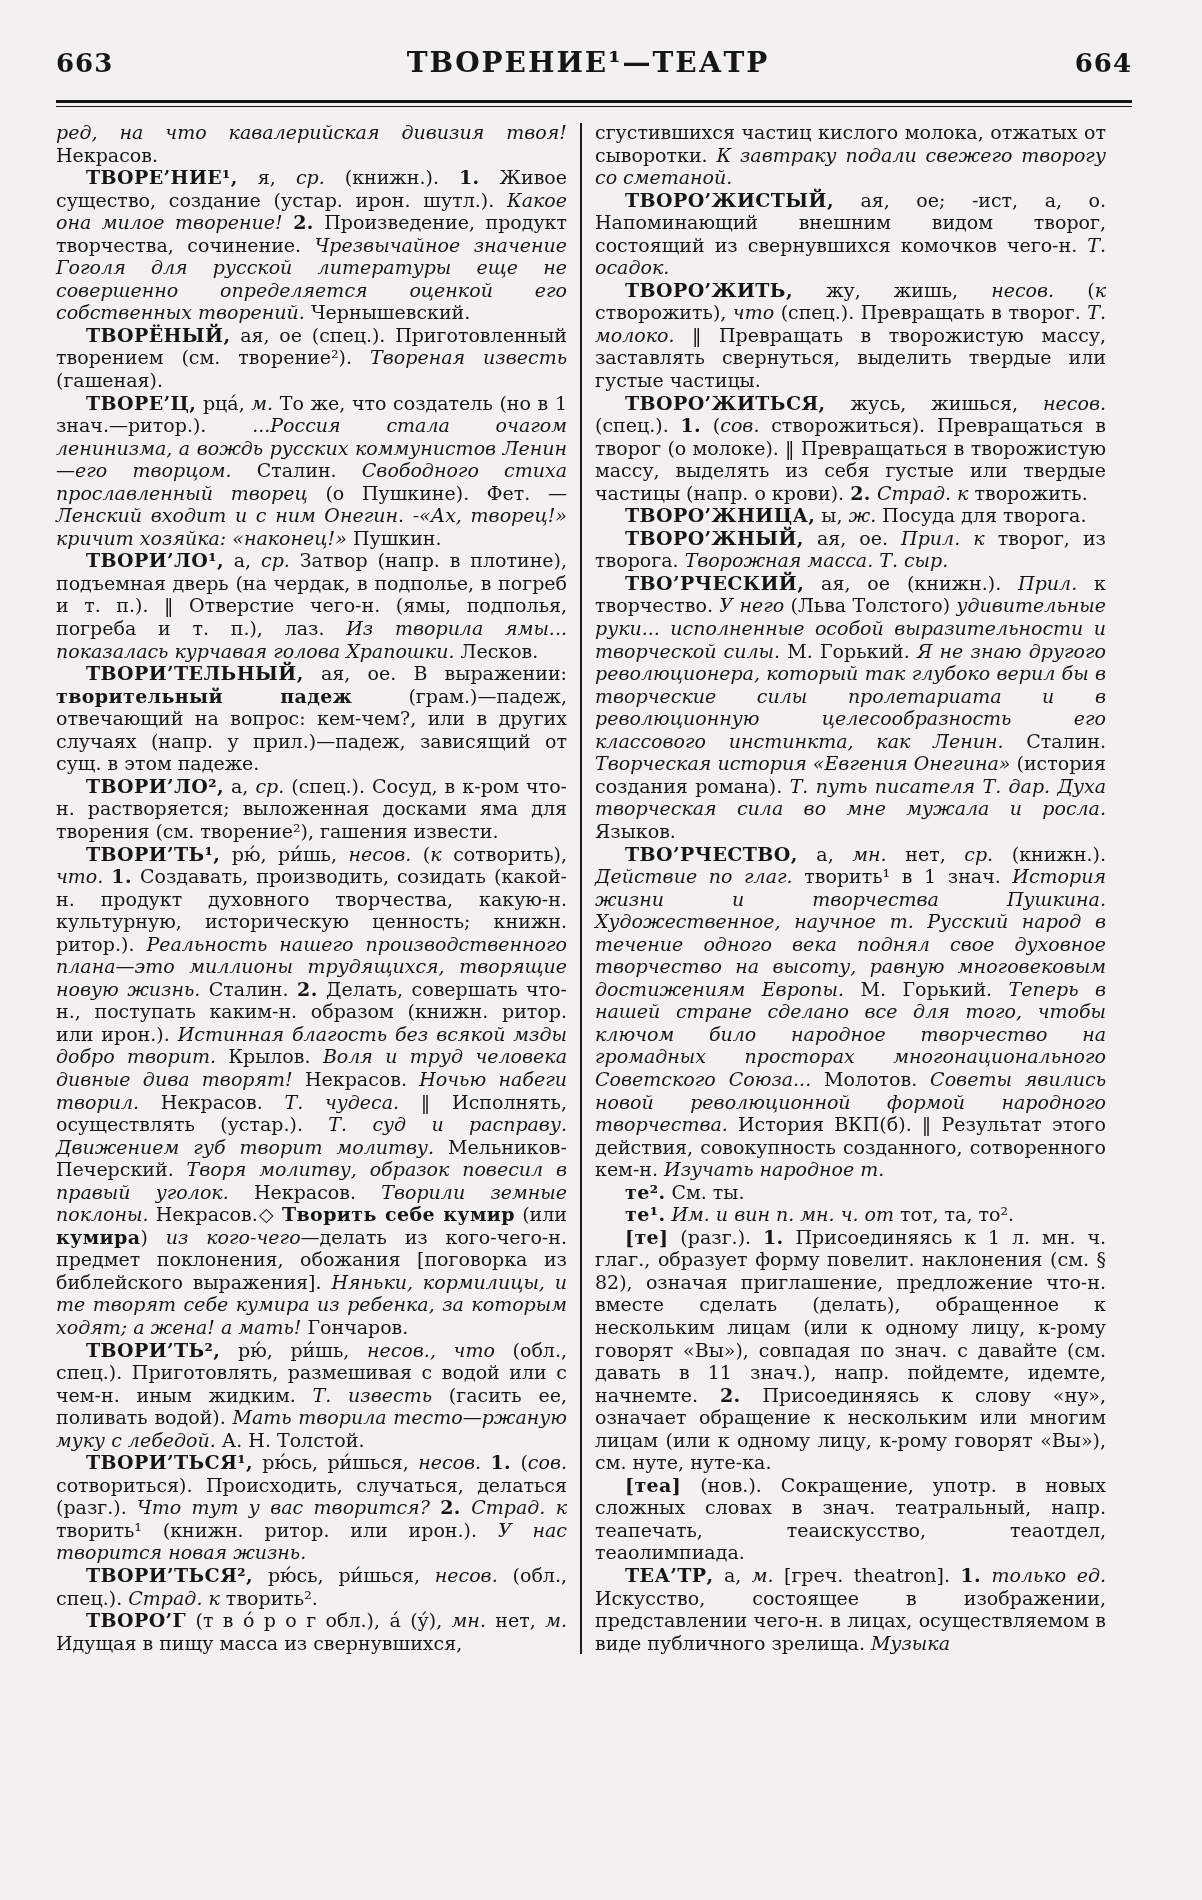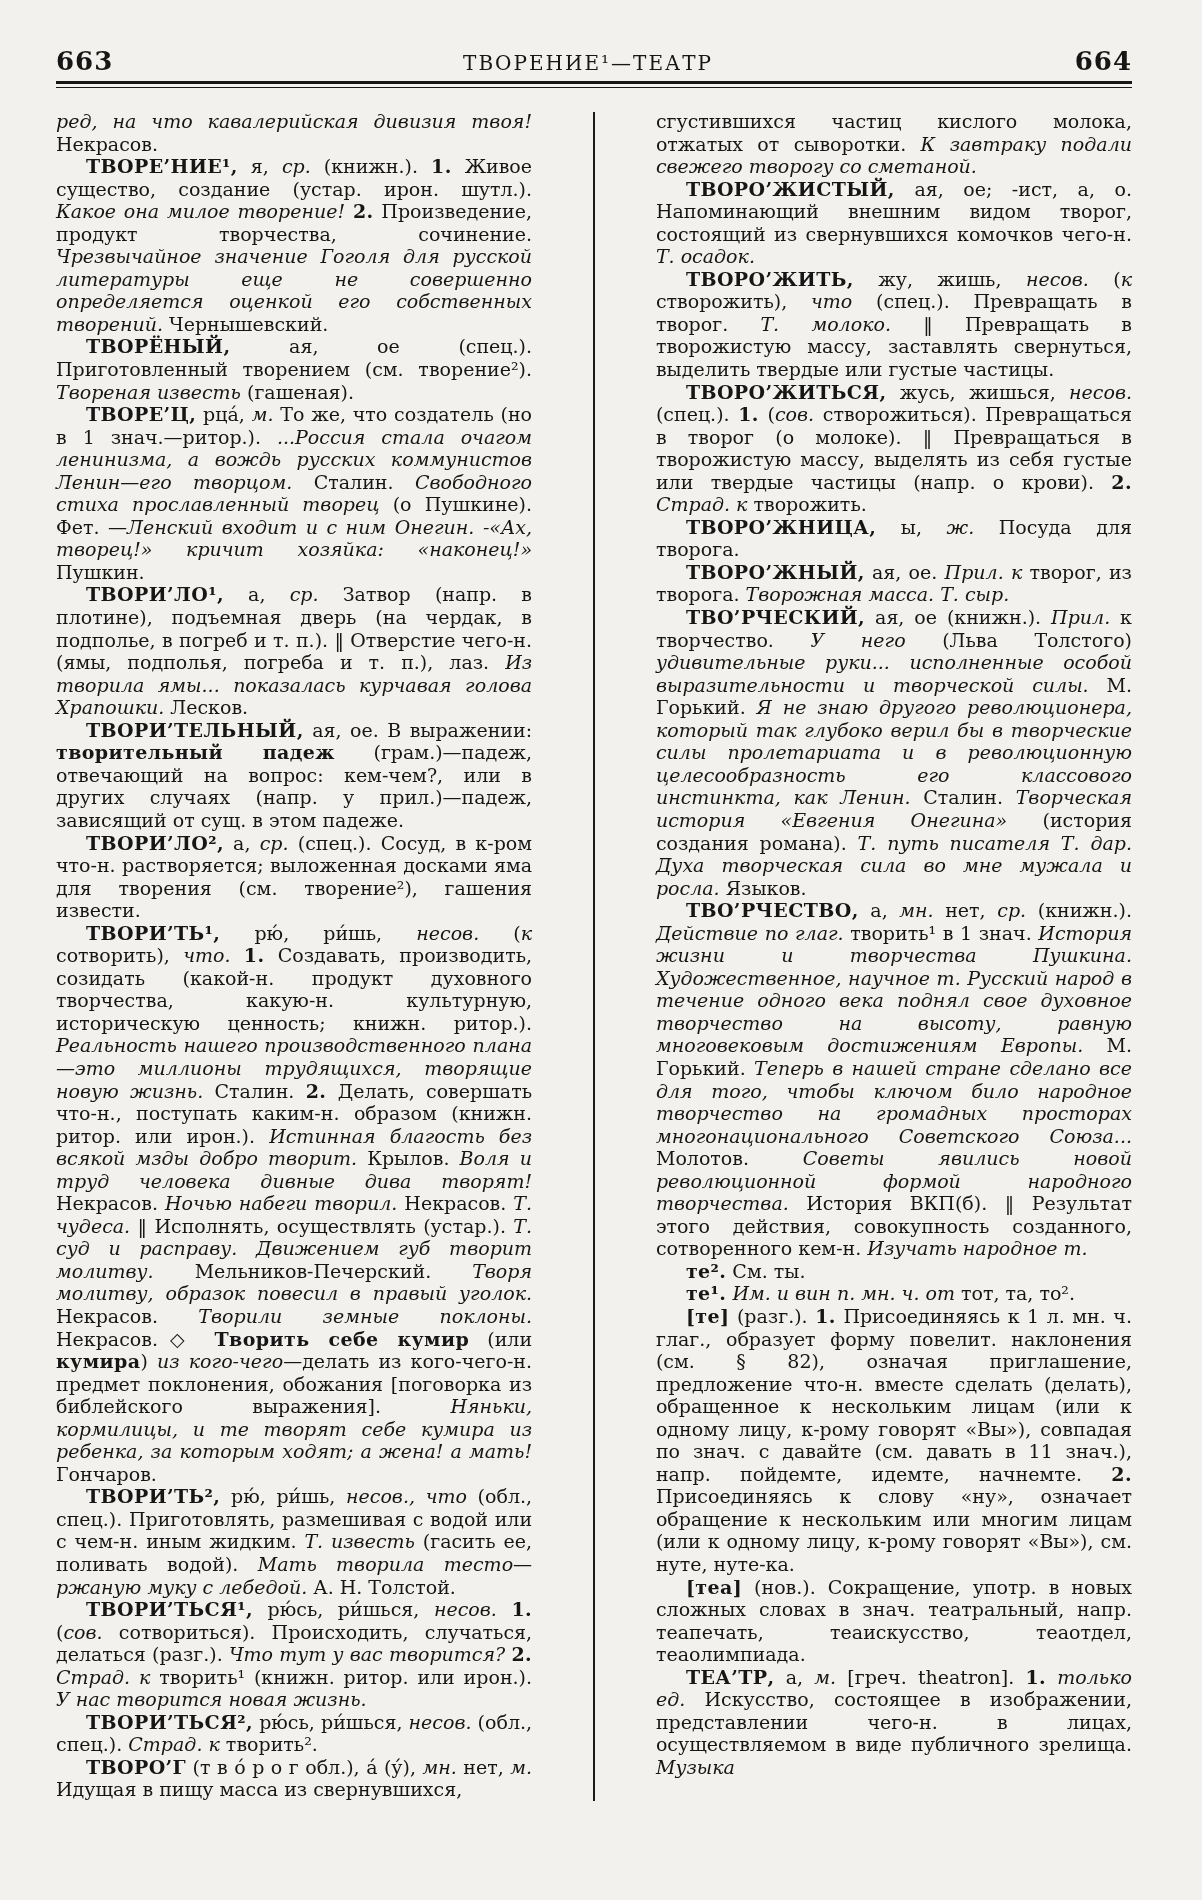--- a/index.html
+++ b/index.html
@@ -11,37 +11,36 @@
     -webkit-font-smoothing:antialiased;
   }
   .page{
     box-sizing:border-box;
     width:1202px;height:1900px;
     padding:46px 70px 0 56px;
     overflow:hidden;
   }
   .running-head{
     display:flex;justify-content:space-between;align-items:baseline;
-    margin-bottom:5px;
+    margin-bottom:21px;
   }
   .pageno{font-weight:bold;font-size:26px;letter-spacing:1px;}
   .head-title{
-    font-weight:normal;font-size:20px;letter-spacing:2px;
+    font-weight:bold;font-size:28px;letter-spacing:2px;
     transform:translateX(-6px);
   }
   .double-rule{
     border-top:3px solid #161616;
     border-bottom:1px solid #161616;
     height:3px;
   }
   .columns{
     display:flex;
-    margin-top:22px;
+    margin-top:14px;
     align-items:stretch;
-    gap:48px;
   }
   .col{
     width:511px;
     font-size:19px;
     line-height:22.55px;
     text-align:justify;
   }
   .col-divider{
     width:2px;
     background:#1b1b1b;

